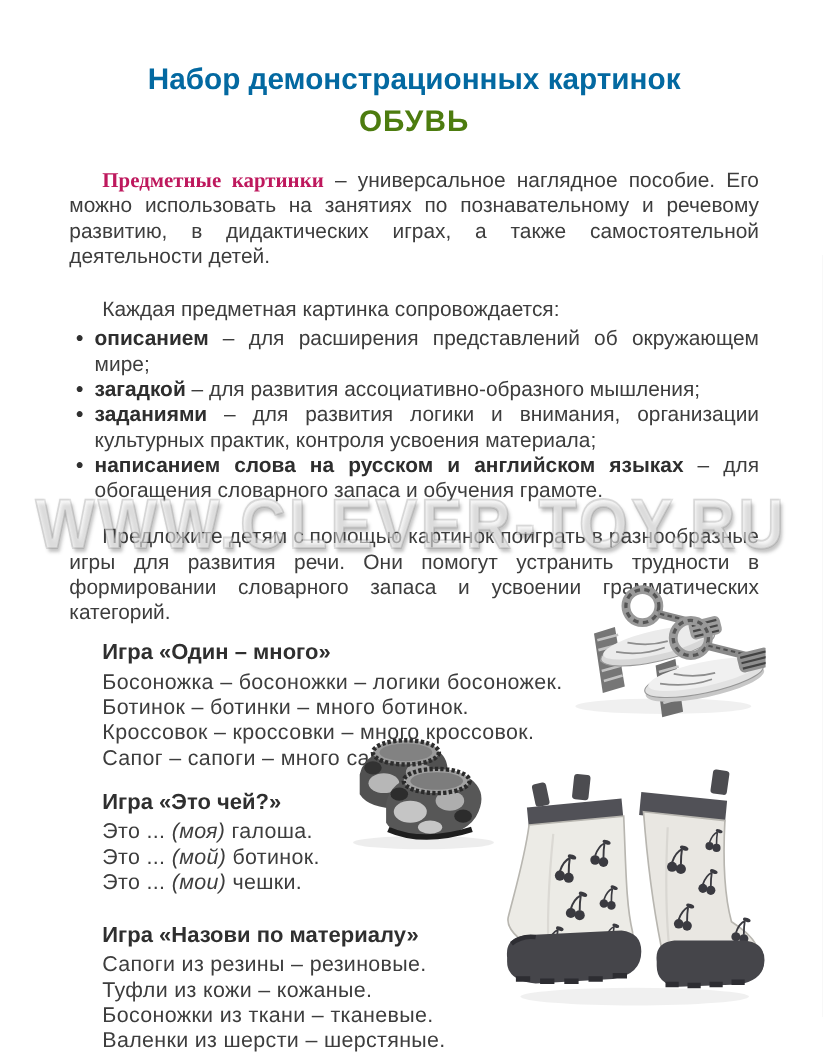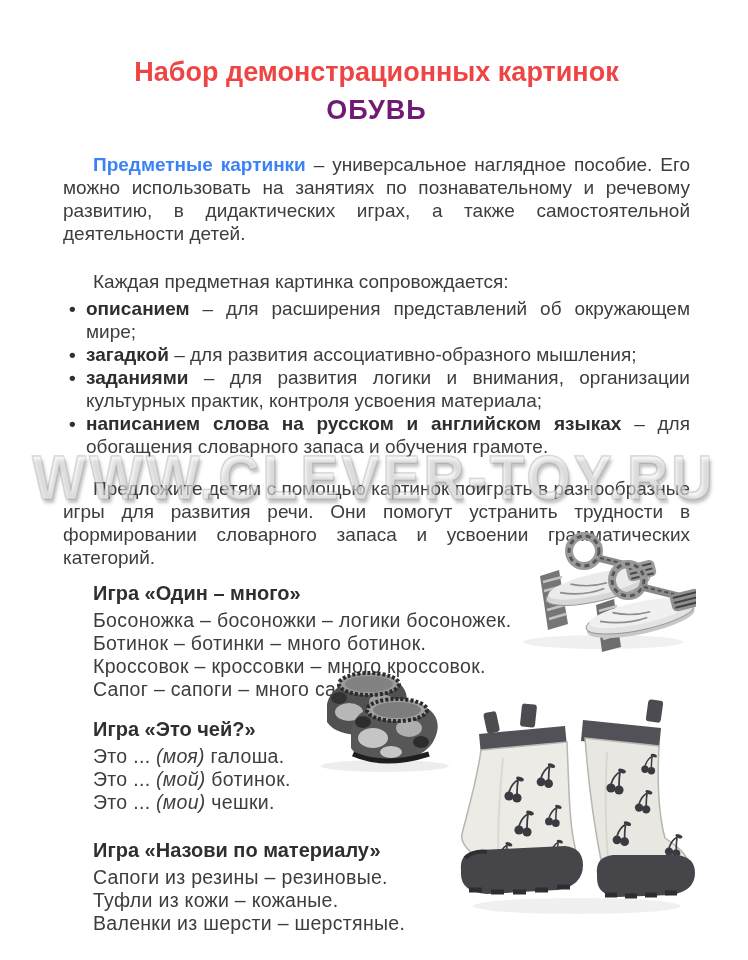--- a/index.html
+++ b/index.html
@@ -4,32 +4,32 @@
 <style>
   html,body{margin:0;padding:0;background:#e9e9e9;}
   .page{
     position:relative;width:748px;height:960px;margin:0 auto;
     background:#ffffff;overflow:hidden;
     font-family:"Liberation Sans","DejaVu Sans",sans-serif;
     color:#3d3d3d;
   }
   .content{position:absolute;inset:0;padding:40px 58px 0 63px;z-index:1;}
   .title{
-    text-align:center;font-weight:bold;color:#ef4444;
+    text-align:center;font-weight:bold;color:#0369a1;
     font-size:27px;line-height:36px;margin:14px 0 0 0;
   }
   .subtitle{
-    text-align:center;font-weight:bold;color:#701a75;
+    text-align:center;font-weight:bold;color:#4d7c0f;
     font-size:27px;line-height:36px;margin:2px 0 0 0;letter-spacing:1px;
   }
   .para{
     font-size:19px;line-height:23px;text-align:justify;
     margin:0;text-indent:30px;
   }
-  .para b{color:#3b82f6;}
+  .para b{color:#be185d;font-family:Liberation Serif, serif;}
   .p1{margin-top:25px;}
   .accompany-heading{
     font-size:19px;line-height:23px;margin:25px 0 0 0;text-indent:30px;
   }
   .bullets{margin:4px 0 0 6px;padding:0;}
   .bullet{
     position:relative;font-size:19px;line-height:23px;
     padding-left:17px;list-style:none;text-align:justify;
   }
   .bullet::before{
@@ -103,20 +103,21 @@
         <div class="game-line"><span>Это ... </span><span class="it">(мой)</span><span> ботинок.</span></div>
         <div class="game-line"><span>Это ... </span><span class="it">(мои)</span><span> чешки.</span></div>
       </div>
     </div>
 
     <div class="game g3">
       <p class="game-heading">Игра «Назови по материалу»</p>
       <div class="lines">
         <div class="game-line">Сапоги из резины – резиновые.</div>
         <div class="game-line">Туфли из кожи – кожаные.</div>
+        <div class="game-line">Босоножки из ткани – тканевые.</div>
         <div class="game-line">Валенки из шерсти – шерстяные.</div>
       </div>
     </div>
 
   </div>
 
   <div class="watermark">WWW.CLEVER-TOY.RU</div>
 
   <div class="photo photo-sandals">
     <svg viewBox="0 0 198 142">

